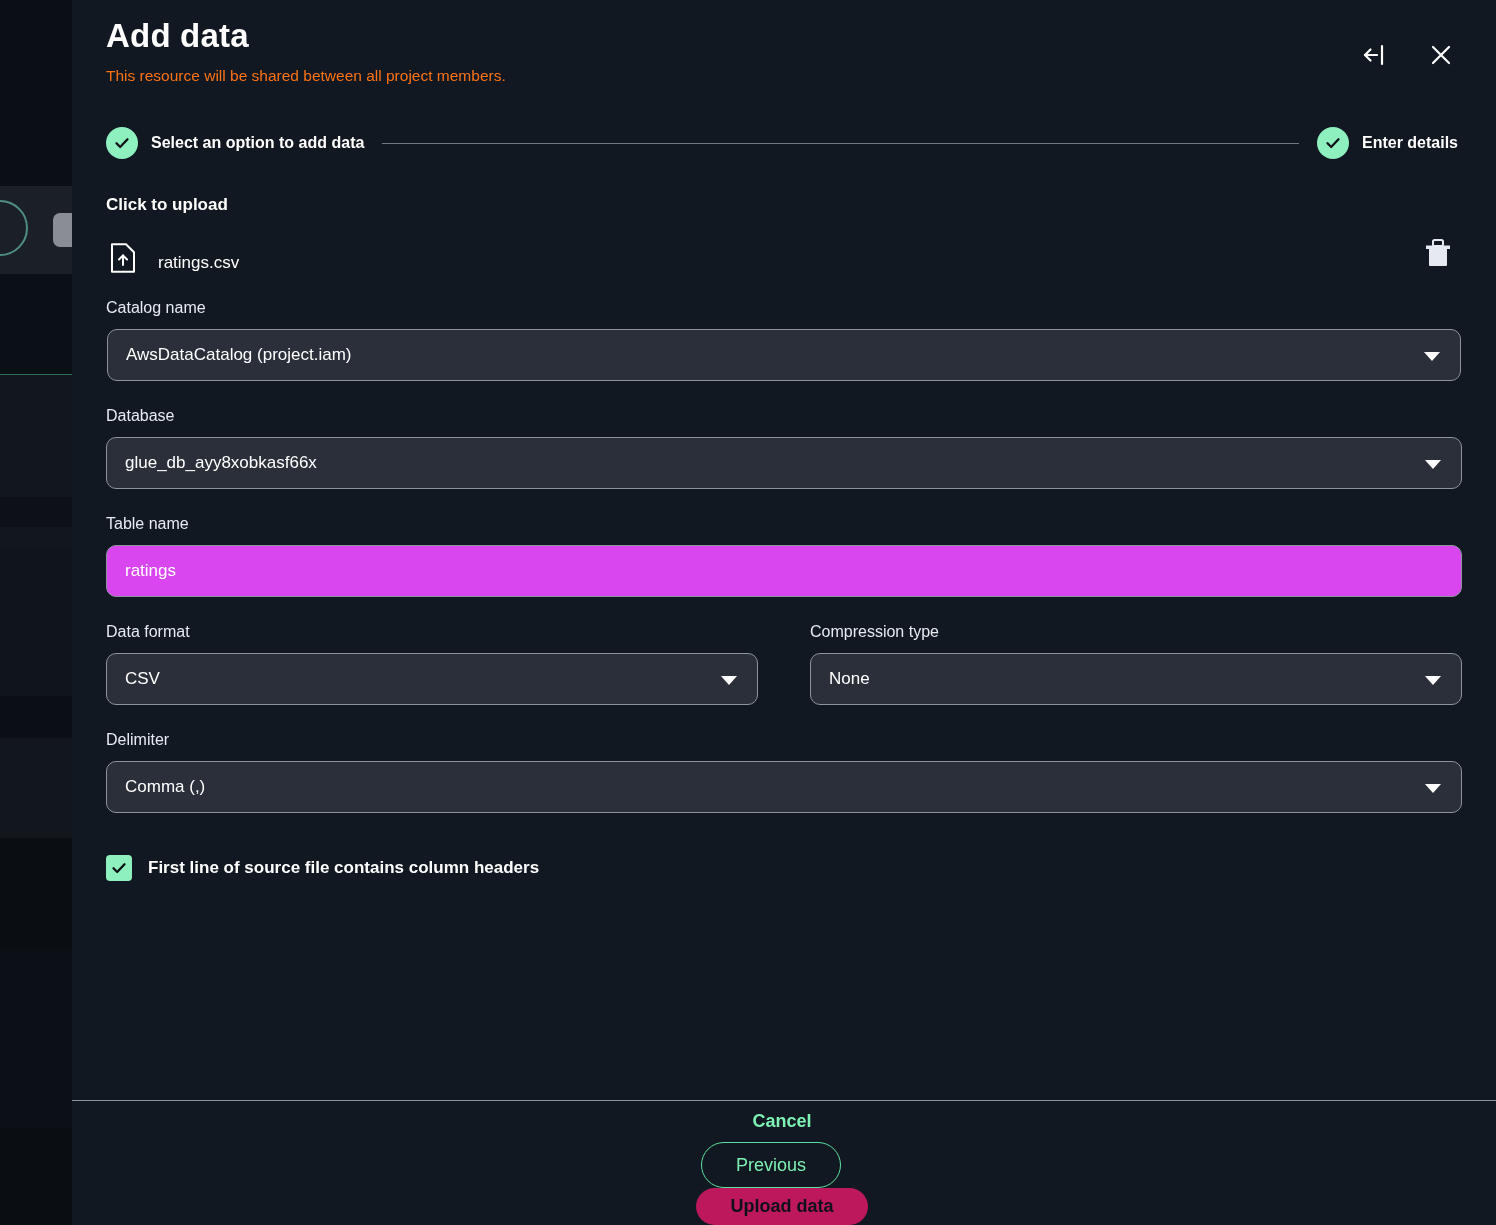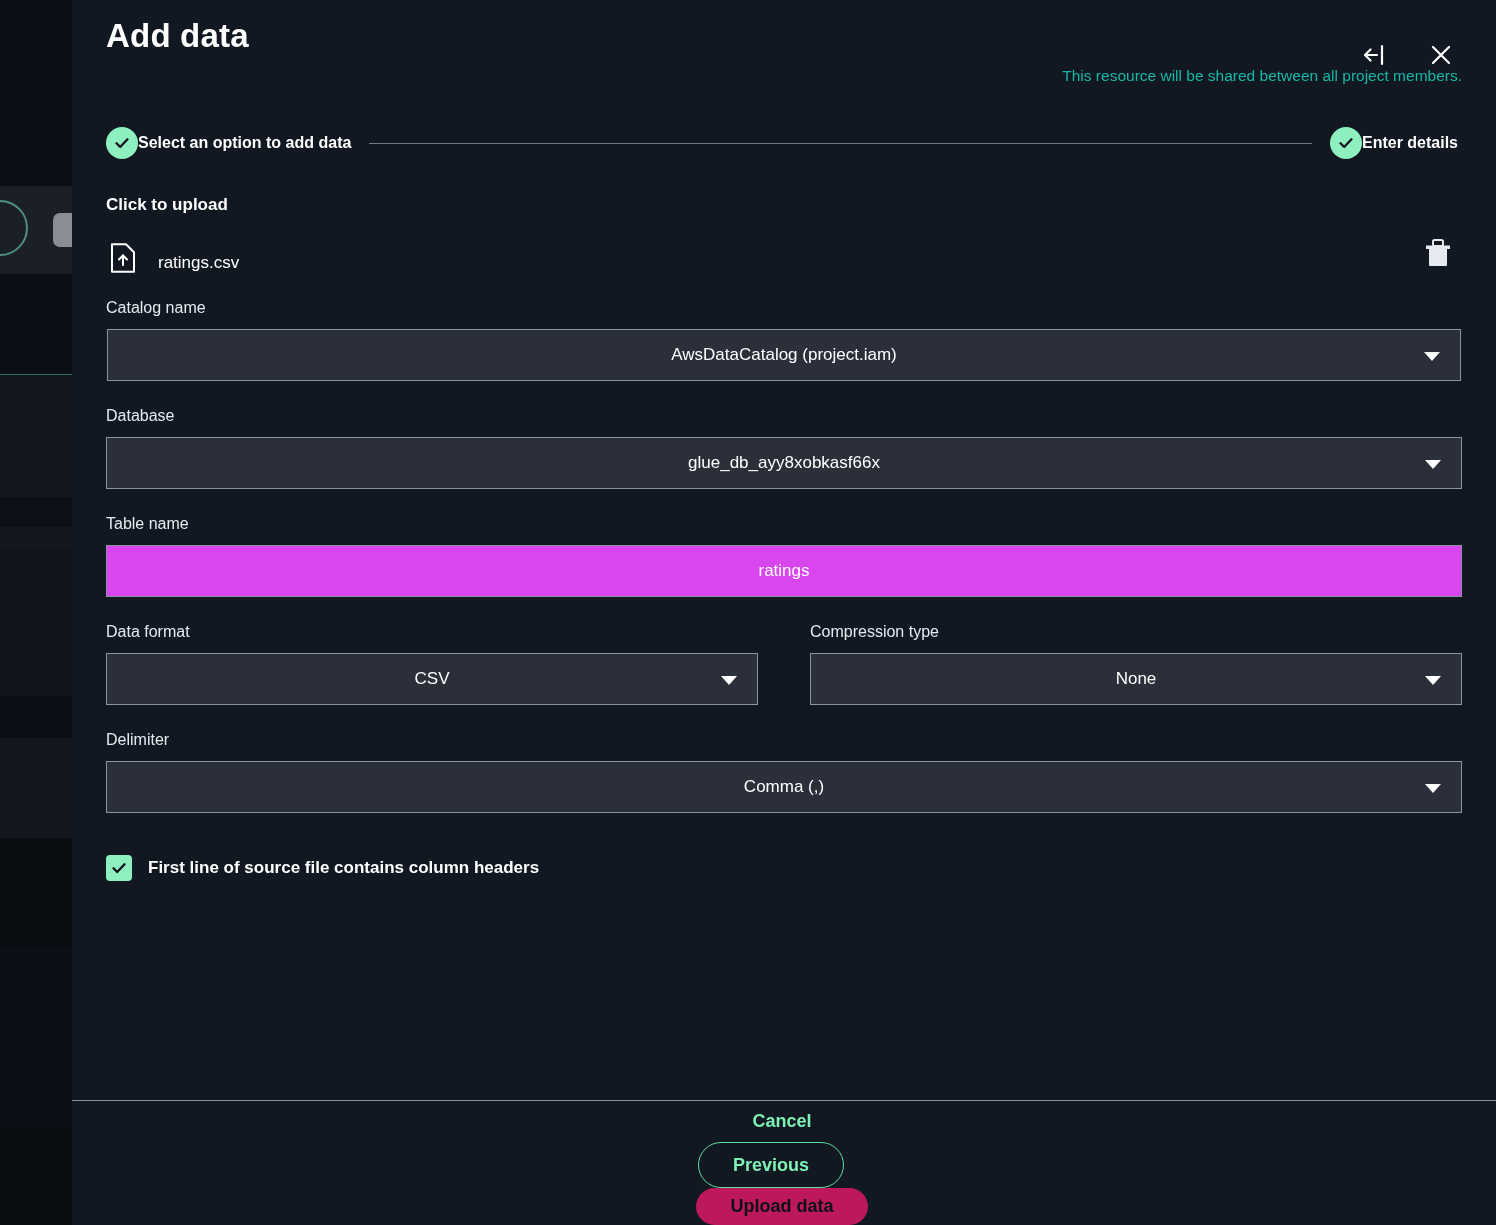--- a/index.html
+++ b/index.html
@@ -44,30 +44,30 @@
   .modal {
     position: absolute; left: 72px; top: 0; width: 1424px; height: 1225px;
     background: #111821;
     display: flex; flex-direction: column;
   }
   .modal-body { flex: 1 1 auto; padding: 0 34px 0 34px; overflow: hidden; }
 
   
   .header { position: relative; padding-top: 17px; }
   .title { font-size: 33px; font-weight: 700; color: #ffffff; letter-spacing: .2px; }
-  .subtitle { margin-top: 12px; font-size: 15.5px; color: #14b8a6; text-align: right; }
+  .subtitle { margin-top: 12px; font-size: 15.5px; color: #f97316; }
   .header-actions { position: absolute; right: 4px; top: 38px; display: flex; align-items: center; gap: 32px; }
   .icon-btn {
     width: 34px; height: 34px; display: flex; align-items: center; justify-content: center;
     background: none; border: none; cursor: pointer; color: #ffffff;
   }
 
   
   .stepper { display: flex; align-items: center; margin-top: 42px; padding-right: 4px; }
-  .step { display: flex; align-items: center; flex: 0 0 auto; }
+  .step { display: flex; align-items: center; gap: 13px; flex: 0 0 auto; }
   .step-check {
     width: 32px; height: 32px; border-radius: 50%; background: #8ff0bf;
     display: flex; align-items: center; justify-content: center;
   }
   .step-label { font-size: 16px; font-weight: 700; color: #ffffff; white-space: nowrap; }
   .step-line { flex: 1 1 auto; height: 1px; background: #6f7782; margin: 0 18px; }
 
   
   .upload-title { margin-top: 36px; font-size: 17px; font-weight: 700; color: #ffffff; }
   .file-row {
@@ -79,23 +79,23 @@
     position: absolute; right: 4px; top: -4px; width: 40px; height: 40px;
     background: none; border: none; cursor: pointer;
     display: flex; align-items: center; justify-content: center;
   }
 
   
   .field { margin-top: 26px; }
   .field-label { font-size: 16px; color: #e6ebf2; margin-bottom: 12px; }
   .control {
     position: relative; width: 100%; height: 52px;
-    background: #2a2f3a; border: 1px solid #8b939e; border-radius: 0;
+    background: #2a2f3a; border: 1px solid #8b939e; border-radius: 10px;
     display: flex; align-items: center; padding: 0 18px;
-    font-size: 17px; color: #ffffff; cursor: pointer; justify-content: center;
+    font-size: 17px; color: #ffffff; cursor: pointer;
   }
   .control.input-like { background: #d946ef; cursor: text; }
   .control .caret {
     position: absolute; right: 20px; top: 50%; margin-top: -3px;
     width: 0; height: 0; border-left: 8px solid transparent; border-right: 8px solid transparent;
     border-top: 9px solid #ffffff;
   }
   .field-catalog .control { margin-left: 1px; width: calc(100% - 2px); }
 
   .row2 { display: flex; gap: 52px; margin-top: 26px; }
@@ -115,21 +115,21 @@
     height: 124px; display: flex; align-items: center;
     padding: 0 38px 0 34px;
     flex-direction: column;
   }
   .btn { font-family: "Liberation Sans", sans-serif; cursor: pointer; border: none; }
   .btn-link {
     background: none; color: #7df2b4; font-size: 18px; font-weight: 700; padding: 10px 14px;
   }
   .footer-spacer { flex: 1 1 auto; }
   .btn-outline {
-    background: none; color: #7df2b4; font-size: 18px; font-weight: 700;
+    background: none; color: #7df2b4; font-size: 18px; font-weight: 400;
     border: 1px solid #5ee0a0; border-radius: 26px; padding: 0 34px; height: 64px;
     margin-right: 22px;
   }
   .btn-primary {
     background: #be185d; color: #0d1117; font-size: 18px; font-weight: 700;
     border-radius: 26px; padding: 0 34px; height: 52px;
   }
 </style>
 </head>
 <body>

